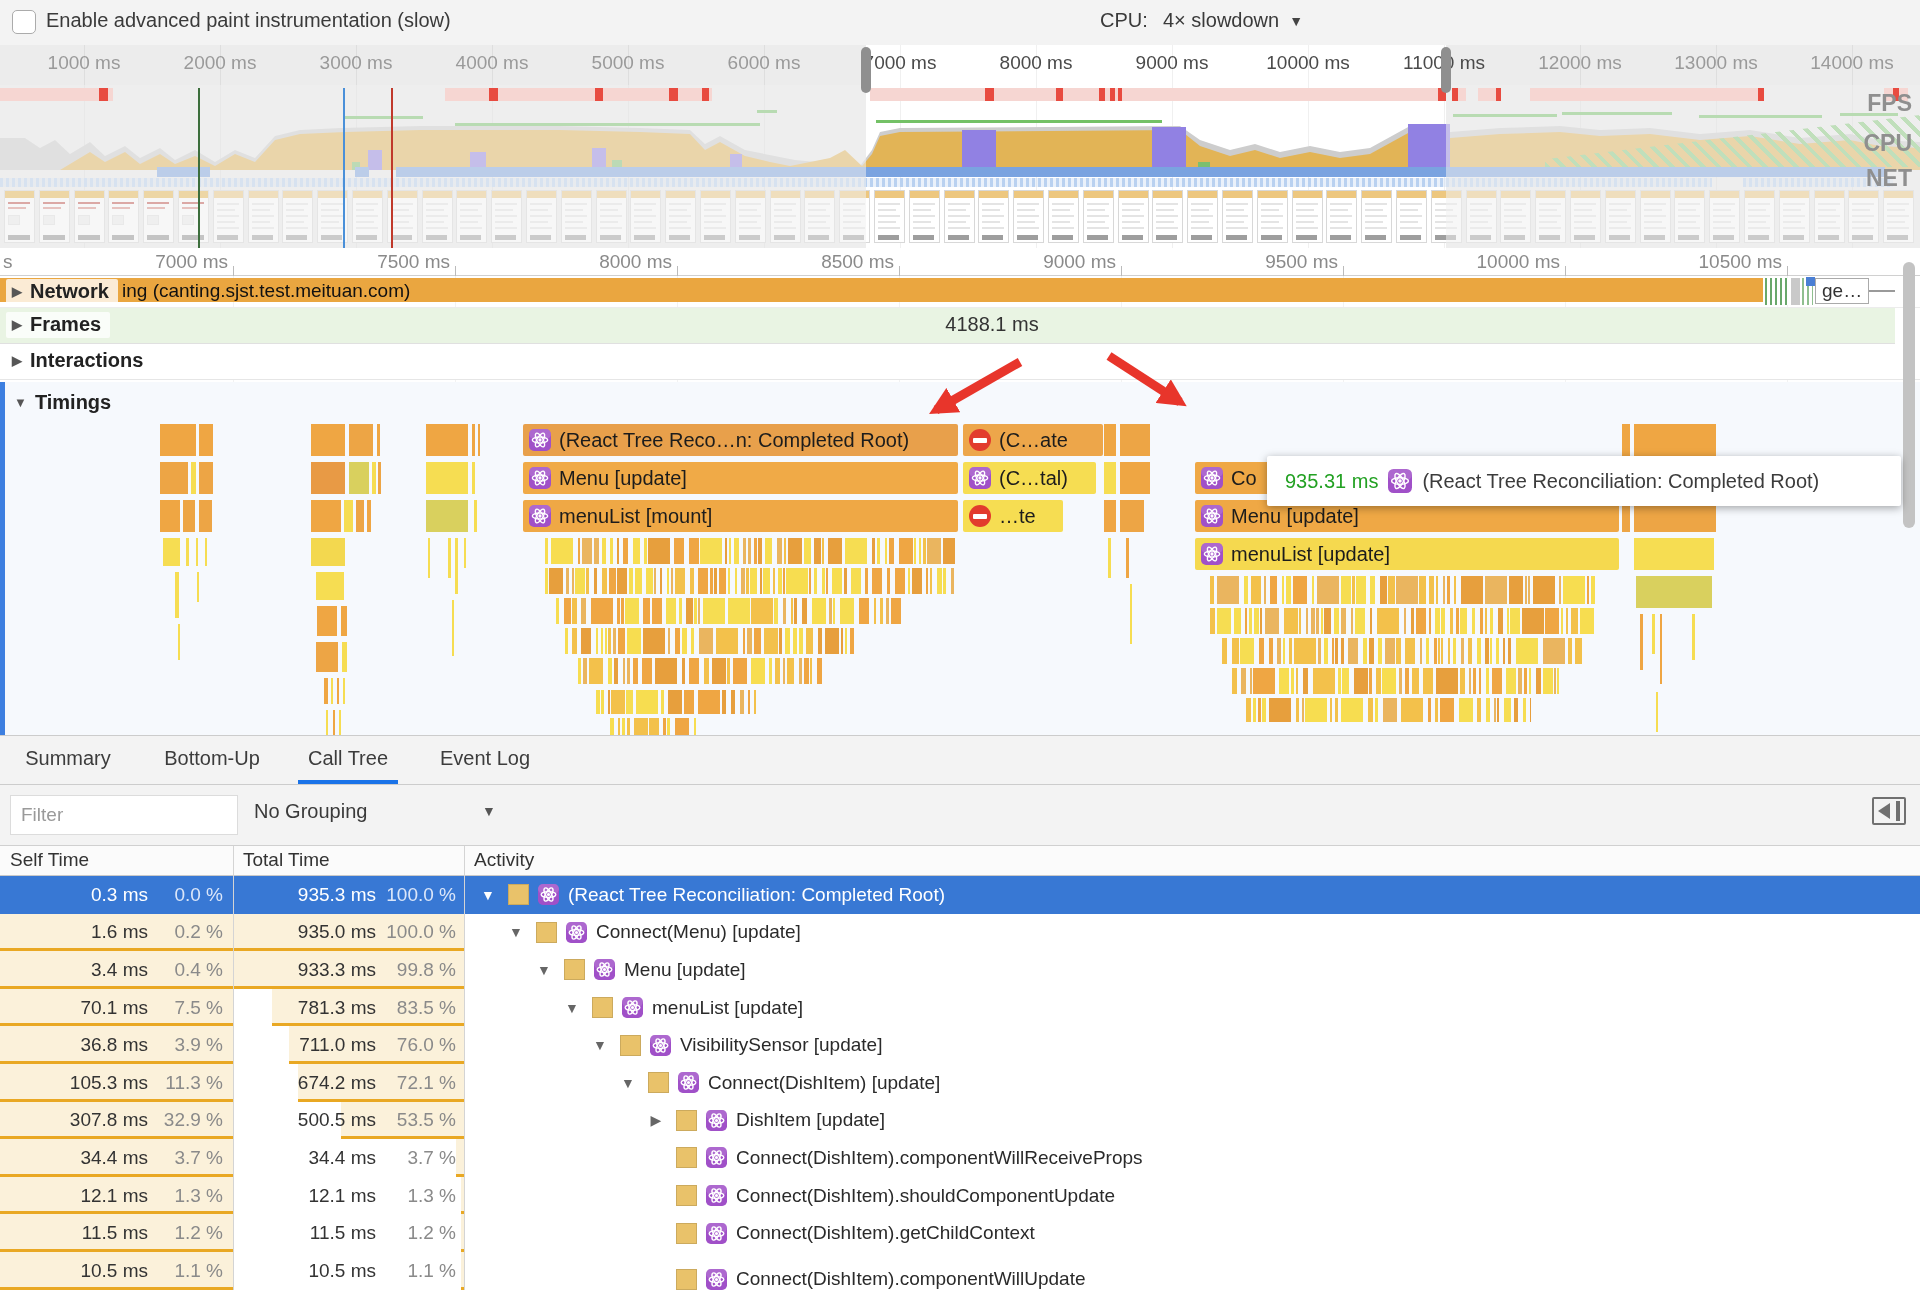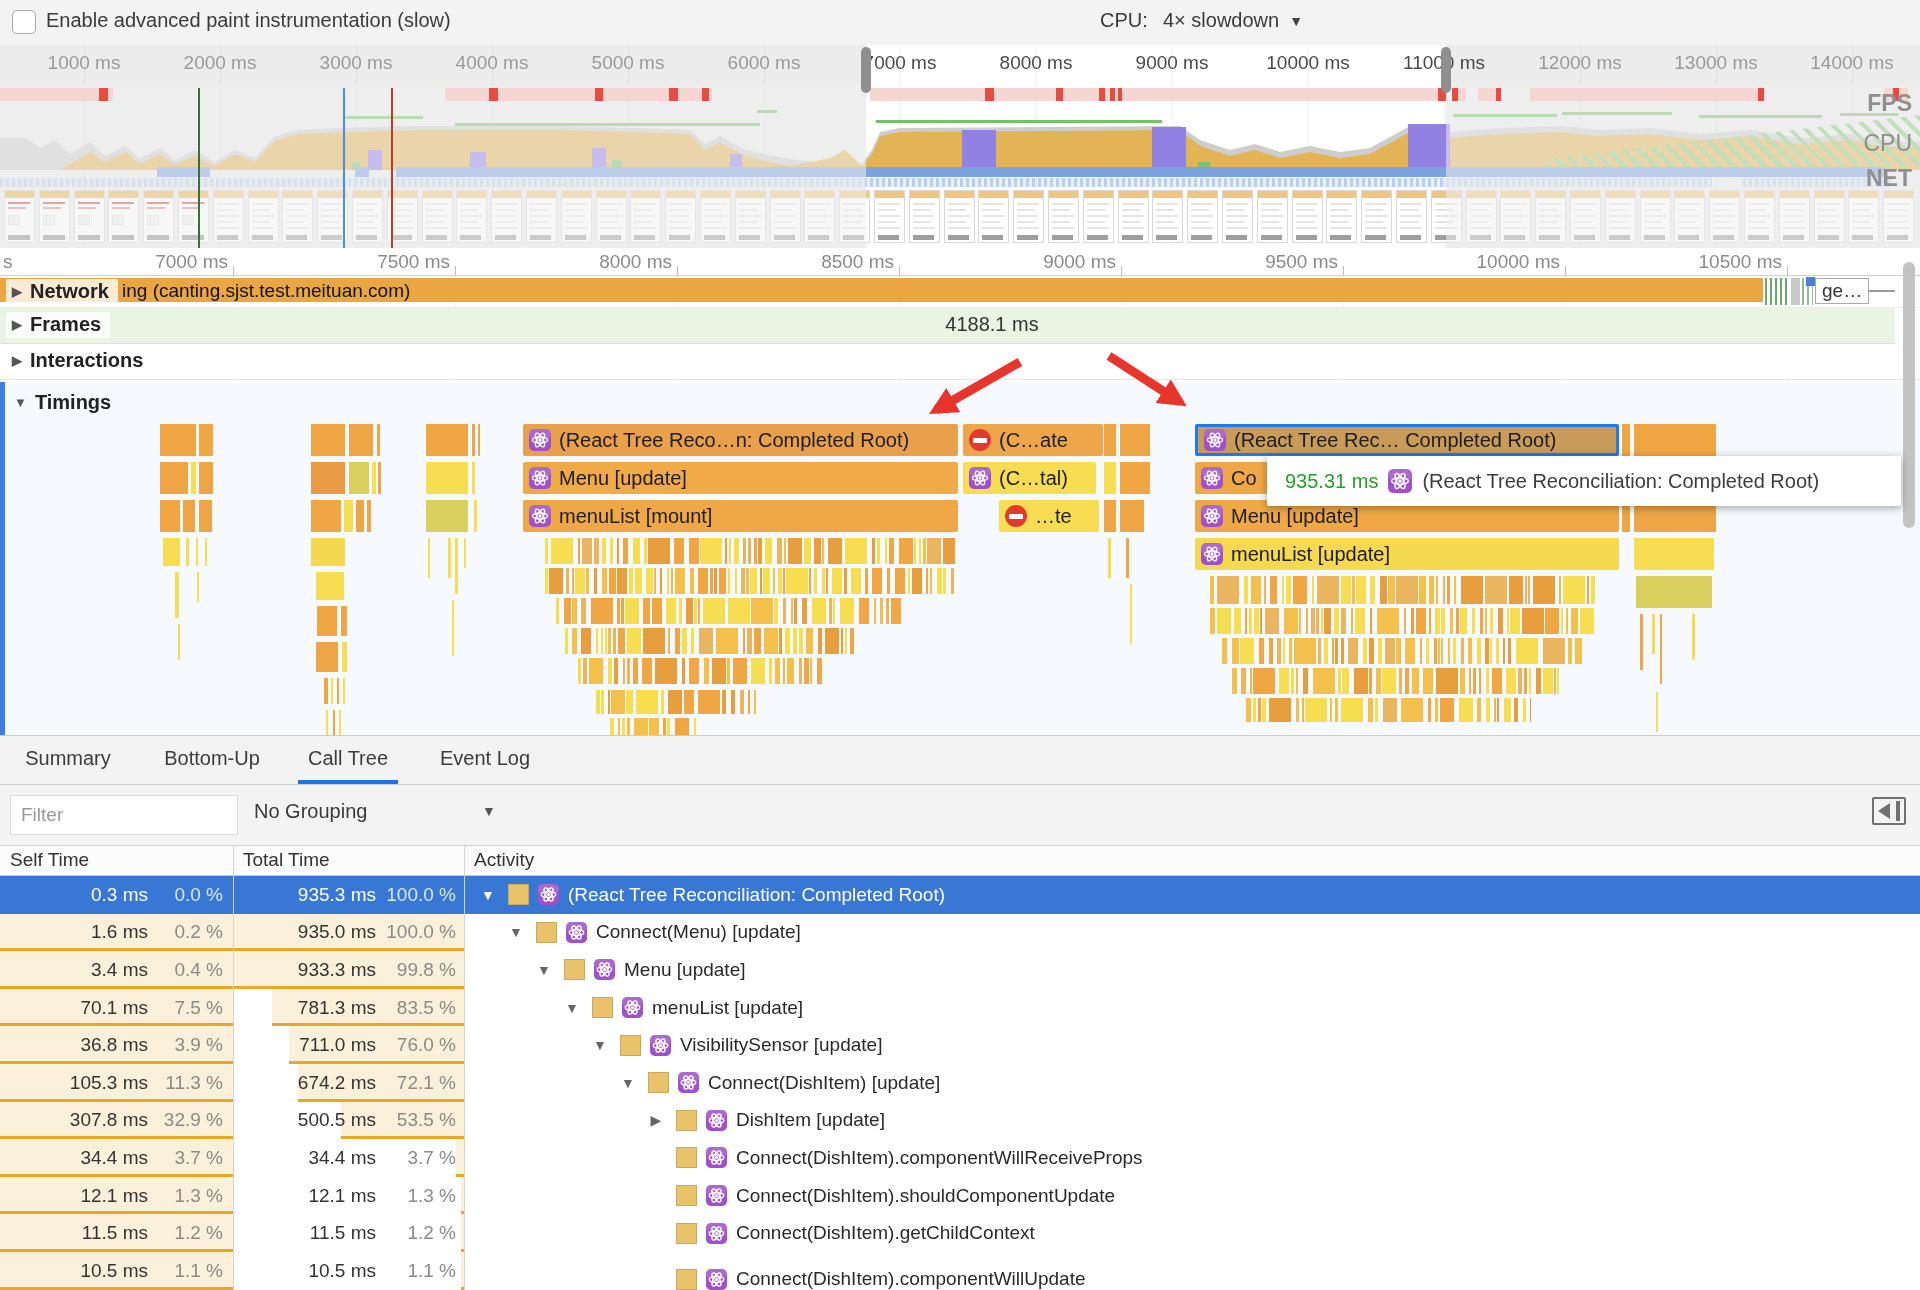--- a/index.html
+++ b/index.html
@@ -602,21 +602,21 @@
       <div class="rlabel" style="position: absolute; left: 1384px; top: 7px; width: 120px; text-align: center; font-size: 19px; z-index: 4; color: rgb(74, 74, 74);">11000 ms</div>
       <div class="rlabel" style="position: absolute; left: 1520px; top: 7px; width: 120px; text-align: center; font-size: 19px; z-index: 4; color: rgb(154, 154, 154);">12000 ms</div>
       <div class="rlabel" style="position: absolute; left: 1656px; top: 7px; width: 120px; text-align: center; font-size: 19px; z-index: 4; color: rgb(154, 154, 154);">13000 ms</div>
       <div class="rlabel" style="position: absolute; left: 1792px; top: 7px; width: 120px; text-align: center; font-size: 19px; z-index: 4; color: rgb(154, 154, 154);">14000 ms</div>
       <div style="position: absolute; left: 198px; top: 43px; width: 2px; height: 160px; background: rgb(60, 110, 60); z-index: 5;"></div>
       <div style="position: absolute; left: 343px; top: 43px; width: 2px; height: 160px; background: rgb(74, 144, 217); z-index: 5;"></div>
       <div style="position: absolute; left: 391px; top: 43px; width: 2px; height: 160px; background: rgb(192, 57, 43); z-index: 5;"></div>
       <div style="position: absolute; left: 861px; top: 2px; width: 10px; height: 46px; background: rgb(143, 143, 143); border-radius: 5px; z-index: 6;"></div>
       <div style="position: absolute; left: 1441px; top: 2px; width: 10px; height: 46px; background: rgb(143, 143, 143); border-radius: 5px; z-index: 6;"></div>
       <div style="position: absolute; right: 8px; top: 45px; font-size: 23px; font-weight: 700; color: rgb(143, 143, 143); z-index: 7; left: auto;">FPS</div>
-      <div style="position: absolute; right: 8px; top: 85px; font-size: 23px; font-weight: 400; color: rgb(143, 143, 143); z-index: 7; left: auto;">CPU</div>
+      <div style="position: absolute; right: 8px; top: 85px; font-size: 23px; font-weight: 700; color: rgb(143, 143, 143); z-index: 7; left: auto;">CPU</div>
       <div style="position: absolute; right: 8px; top: 120px; font-size: 23px; font-weight: 700; color: rgb(143, 143, 143); z-index: 7; left: auto;">NET</div>
     </div>
     <div style="position: absolute; left: 0px; top: 248px; width: 1920px; height: 28px; background: rgb(255, 255, 255); border-bottom: 1px solid rgb(208, 208, 208); box-sizing: border-box;">
       <div style="position: absolute; left: 3px; top: 3px; font-size: 19px; color: rgb(138, 138, 138);">s</div>
       <div style="position: absolute; left: 118px; top: 3px; width: 110px; text-align: right; font-size: 19px; color: rgb(138, 138, 138);">7000 ms</div>
       <div style="position: absolute; left: 340px; top: 3px; width: 110px; text-align: right; font-size: 19px; color: rgb(138, 138, 138);">7500 ms</div>
       <div style="position: absolute; left: 562px; top: 3px; width: 110px; text-align: right; font-size: 19px; color: rgb(138, 138, 138);">8000 ms</div>
       <div style="position: absolute; left: 784px; top: 3px; width: 110px; text-align: right; font-size: 19px; color: rgb(138, 138, 138);">8500 ms</div>
       <div style="position: absolute; left: 1006px; top: 3px; width: 110px; text-align: right; font-size: 19px; color: rgb(138, 138, 138);">9000 ms</div>
       <div style="position: absolute; left: 1228px; top: 3px; width: 110px; text-align: right; font-size: 19px; color: rgb(138, 138, 138);">9500 ms</div>
@@ -1180,36 +1180,23 @@
             <rect width="24" height="11" rx="5.5" fill="rgba(255,255,255,0.14)"></rect>
             <g fill="none" stroke="#fff" stroke-width="1.5">
               <ellipse cx="12" cy="12" rx="8.4" ry="3.3"></ellipse>
               <ellipse cx="12" cy="12" rx="8.4" ry="3.3" transform="rotate(60 12 12)"></ellipse>
               <ellipse cx="12" cy="12" rx="8.4" ry="3.3" transform="rotate(120 12 12)"></ellipse>
             </g>
             <circle cx="12" cy="12" r="1.8" fill="#fff"></circle>
           </svg>
           <span class="flame-label">(C…tal)</span>
         </div>
-        <div class="flame-bar" style="left: 963px; top: 118px; width: 100px; height: 32px; background: rgb(246, 221, 82); margin-left: 36px;">
+        <div class="flame-bar" style="left: 963px; top: 118px; width: 100px; height: 32px; background: rgb(246, 221, 82);">
           <span class="noentry"></span>
           <span class="flame-label">…te</span>
-        </div>
-        <div class="flame-bar" style="left: 1195px; top: 42px; width: 424px; height: 32px; background: rgb(201, 155, 89); border: 3px solid rgb(31, 122, 240);">
-          <svg width="22" height="22" viewBox="0 0 24 24" style="flex:0 0 auto">
-            <rect width="24" height="24" rx="5.5" fill="#a050c8"></rect>
-            <rect width="24" height="11" rx="5.5" fill="rgba(255,255,255,0.14)"></rect>
-            <g fill="none" stroke="#fff" stroke-width="1.5">
-              <ellipse cx="12" cy="12" rx="8.4" ry="3.3"></ellipse>
-              <ellipse cx="12" cy="12" rx="8.4" ry="3.3" transform="rotate(60 12 12)"></ellipse>
-              <ellipse cx="12" cy="12" rx="8.4" ry="3.3" transform="rotate(120 12 12)"></ellipse>
-            </g>
-            <circle cx="12" cy="12" r="1.8" fill="#fff"></circle>
-          </svg>
-          <span class="flame-label">(React Tree Rec… Completed Root)</span>
         </div>
         <div class="flame-bar" style="left: 1195px; top: 80px; width: 424px; height: 32px; background: rgb(239, 168, 69);">
           <svg width="22" height="22" viewBox="0 0 24 24" style="flex:0 0 auto">
             <rect width="24" height="24" rx="5.5" fill="#a050c8"></rect>
             <rect width="24" height="11" rx="5.5" fill="rgba(255,255,255,0.14)"></rect>
             <g fill="none" stroke="#fff" stroke-width="1.5">
               <ellipse cx="12" cy="12" rx="8.4" ry="3.3"></ellipse>
               <ellipse cx="12" cy="12" rx="8.4" ry="3.3" transform="rotate(60 12 12)"></ellipse>
               <ellipse cx="12" cy="12" rx="8.4" ry="3.3" transform="rotate(120 12 12)"></ellipse>
             </g>

